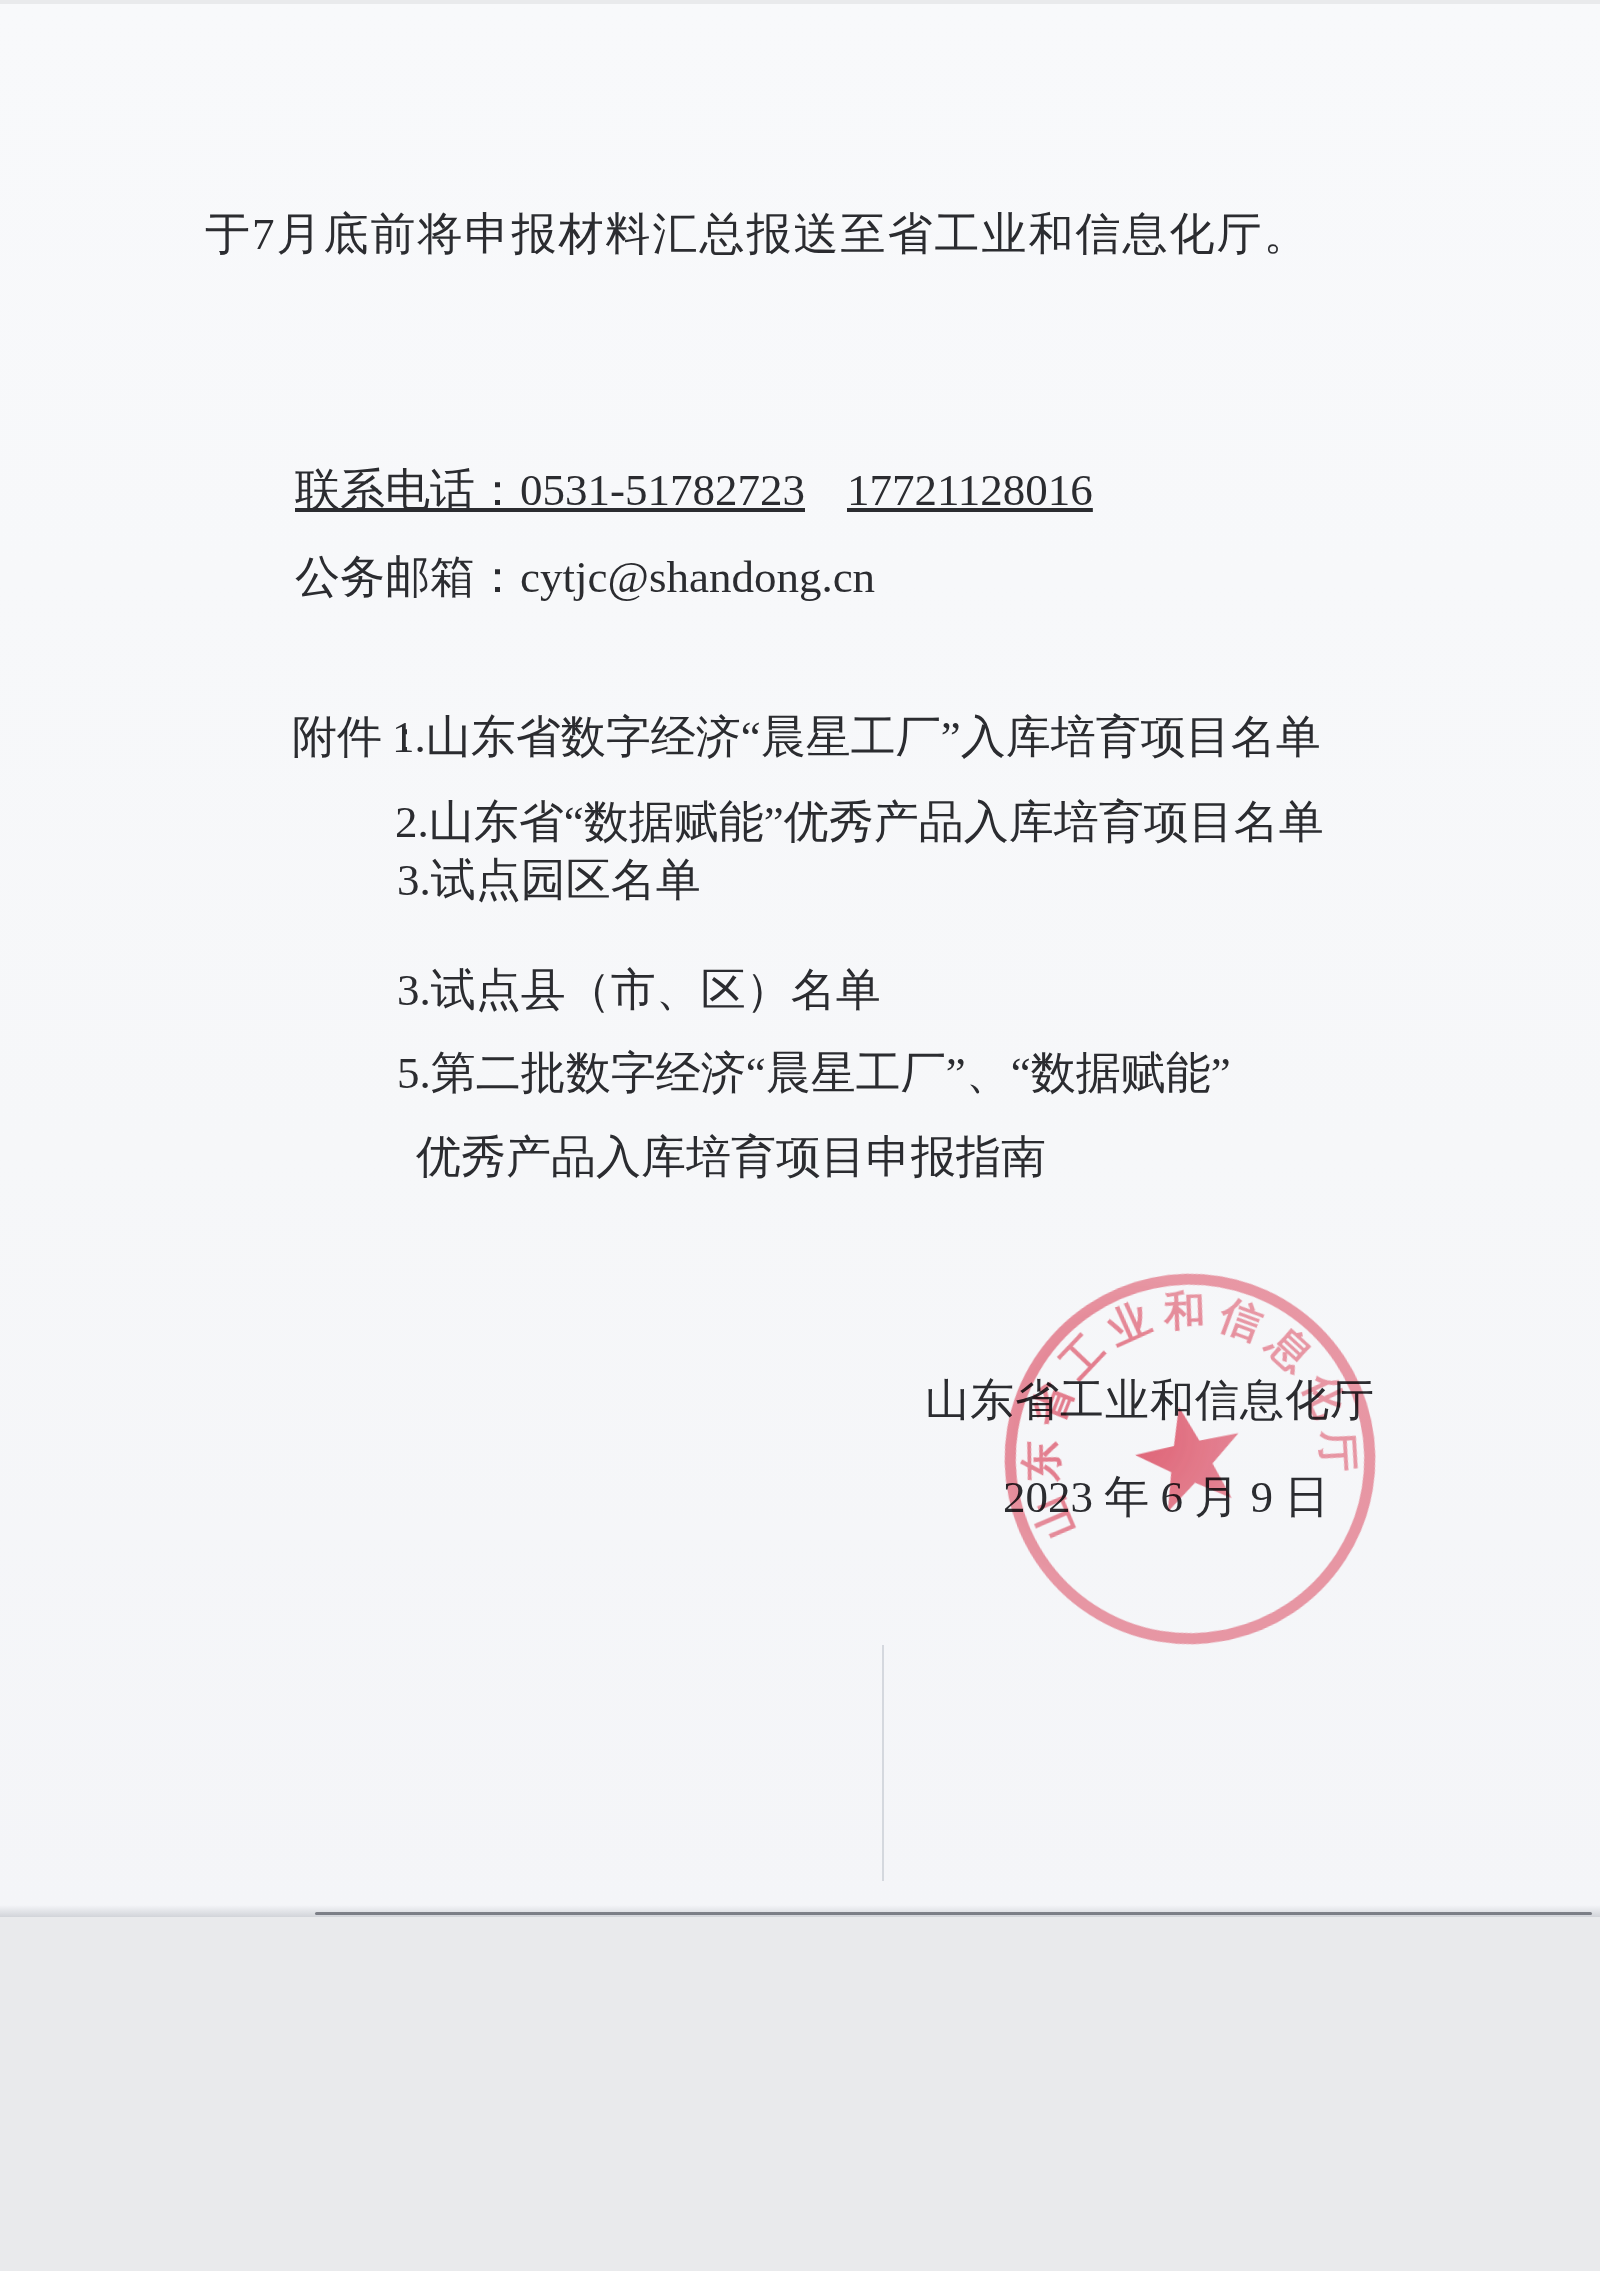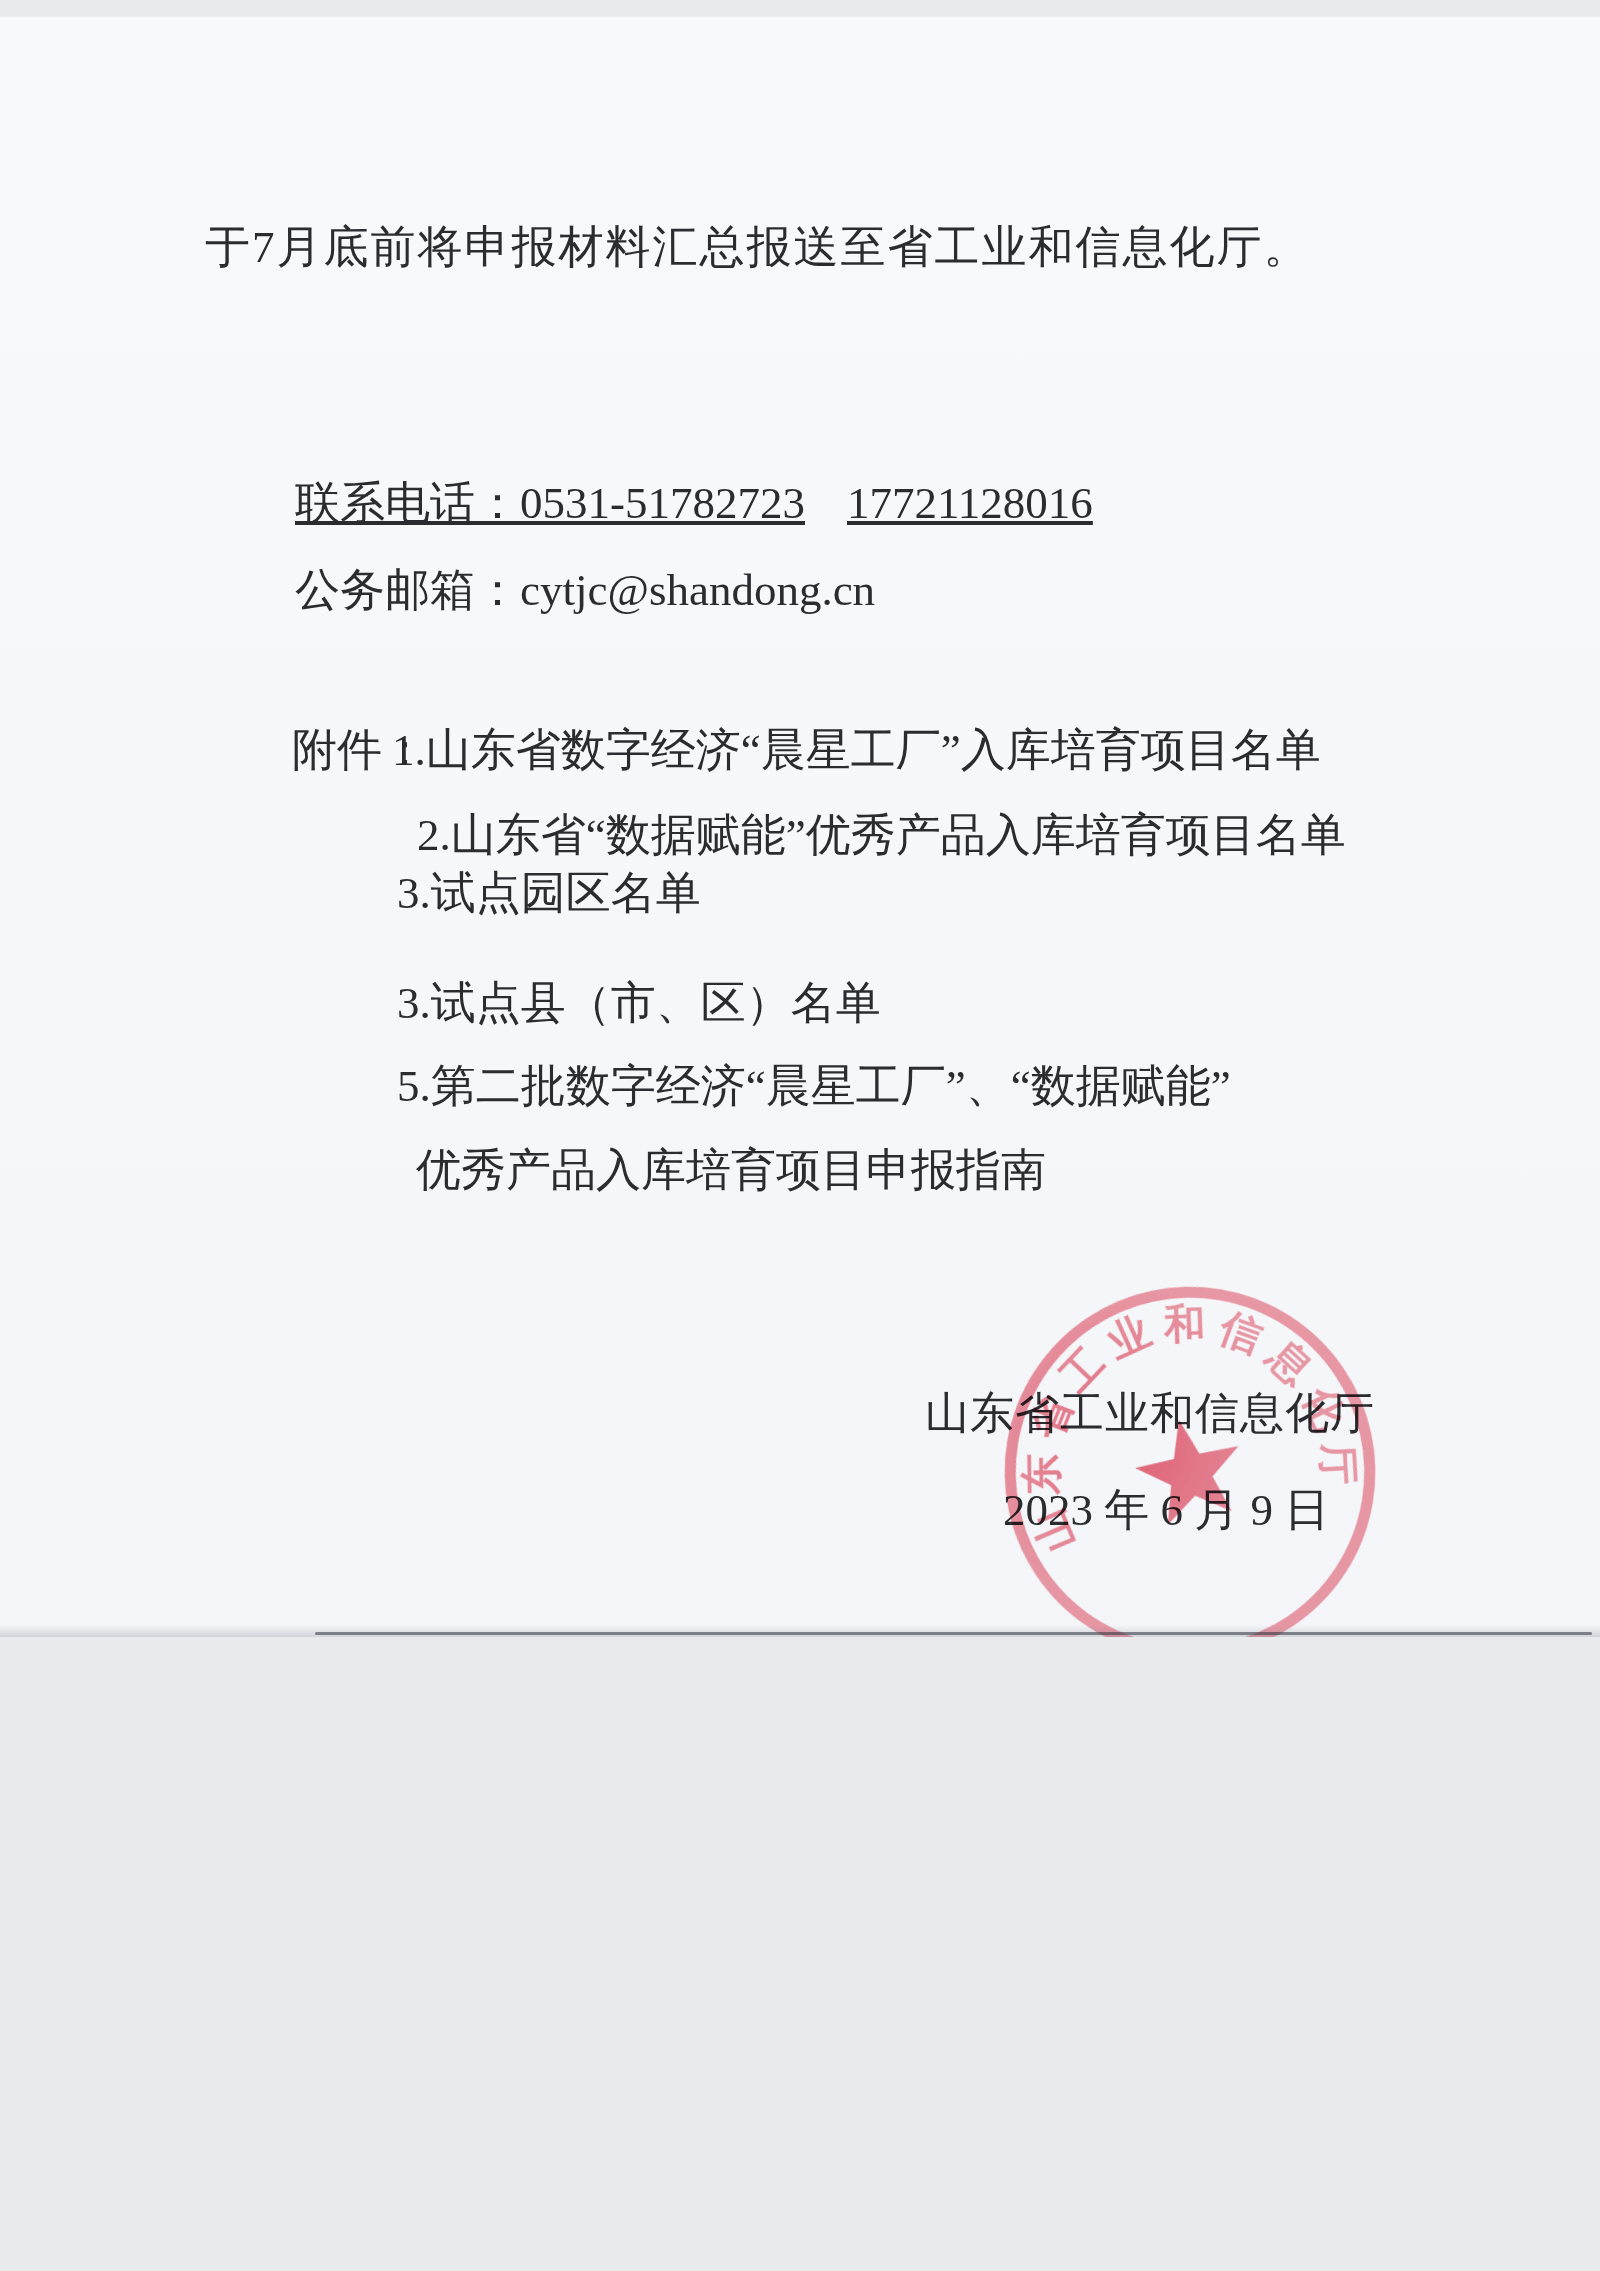--- a/index.html
+++ b/index.html
@@ -3,42 +3,42 @@
 <meta charset="utf-8">
 <style>
   :root{
     --ink:#2b2c30;
     --seal-color:#e23a52;
     --paper:#f7f8fa;
   }
   html,body{margin:0;padding:0;background:#e9eaec;}
   .page{
     position:relative;
-    width:1600px;height:1620px;
-    margin:17px auto;
+    width:1600px;height:1913px;
+    margin:4px auto;
     background:linear-gradient(180deg,#f8f9fb 0%,#f6f7f9 60%,#f4f5f8 100%);
     overflow:hidden;
     font-family:"Liberation Serif","DejaVu Serif",serif;
     color:var(--ink);
   }
   .line{
     position:absolute;
     font-size:45px;
     line-height:1.15;
     white-space:pre;
     color:var(--ink);
   }
   .para{left:205px;top:205px;letter-spacing:2px;}
   .c1{left:295px;top:376px;letter-spacing:1px;}
   .c2{left:295px;top:461px;text-decoration:underline;}
   .c3{left:295px;top:548px;}
   .num-gap{display:inline-block;width:42px;}
   .att-label{left:292px;top:708px;}
   .att-1{left:392px;top:708px;}
-  .att-2{left:417px;top:793px;}
+  .att-2{left:395px;top:793px;}
   .att-3{left:397px;top:851px;}
   .att-4{left:397px;top:961px;}
   .att-5{left:397px;top:1044px;}
   .att-6{left:416px;top:1128px;}
   .signature{left:925px;top:1372px;font-size:44px;letter-spacing:1px;}
   .date{left:1003px;top:1468px;}
   .disclosure{left:228px;top:1620px;letter-spacing:12px;}
   .page-num{left:1285px;top:2150px;font-size:31px;letter-spacing:2px;color:#3a3b40;}
 
   

